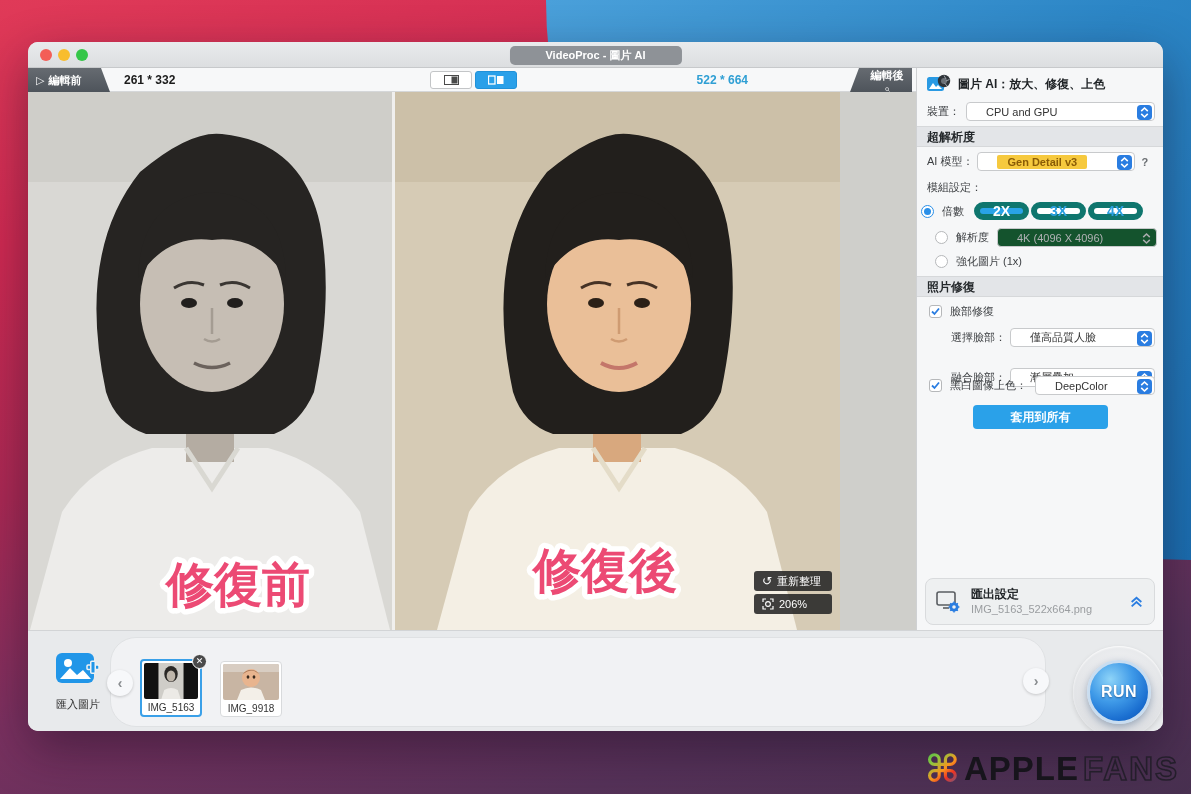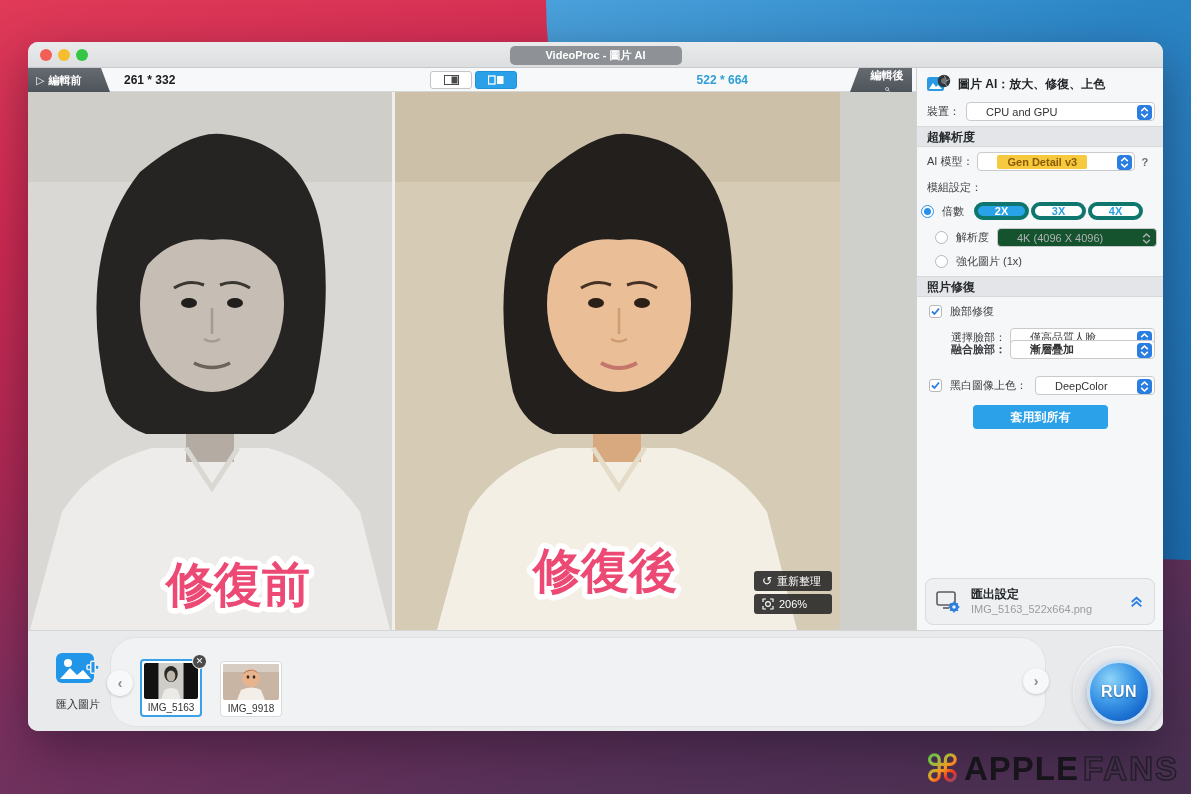--- a/index.html
+++ b/index.html
@@ -67,22 +67,22 @@
   .select { position:relative; height:19px; background:#fff; border:1px solid #c8cacc; border-radius:4px;
     display:flex; align-items:center; padding:0 22px 0 19px; color:#333; white-space:nowrap; overflow:hidden; }
   .select .stepper { position:absolute; right:2px; top:2px; }
   .select.disabled { color:#b0b2b4; background:#14532d; }
   .hl-yellow { background:#f6c93e; color:#8a5c06; padding:1px 10px; border-radius:2px; font-weight:bold; }
   .radio { width:13px; height:13px; border-radius:50%; background:#fff; border:1px solid #b6b8ba; position:relative; flex:none; }
   .radio.on { border-color:#2a8fe8; }
   .radio.on::after { content:""; position:absolute; inset:2px; border-radius:50%; background:#2a8fe8; }
   .checkbox { width:13px; height:13px; border-radius:3px; background:#fff; border:1px solid #b6b8ba;
     position:relative; flex:none; }
-  .seg-btn { width:55px; height:18px; border:4px solid #0f766e; border-radius:9px; background:#fff;
-    color:#2a9fe0; font-size:11px; font-weight:bold; display:flex; align-items:center; justify-content:center; }
+  .seg-btn { width:55px; height:18px; border:6px solid #0f766e; border-radius:9px; background:#fff;
+    color:#2a9fe0; font-size:14px; font-weight:bold; display:flex; align-items:center; justify-content:center; }
   .seg-btn.sel { background:#29a3e8; color:#fff; }
   .apply-btn { position:absolute; left:56px; top:337px; width:135px; height:24px; background:#2aa1e9;
     border-radius:4px; color:#fff; font-size:12px; font-weight:bold;
     display:flex; align-items:center; justify-content:center; }
   .export-card { position:absolute; left:8px; top:510px; width:230px; height:47px; background:#eef0f1;
     border:1px solid #d9dbdd; border-radius:8px; display:flex; align-items:center; padding:0 10px; gap:9px; }
   .export-texts { flex:1; line-height:1.35; }
   .export-title { font-size:12px; font-weight:bold; color:#23272a; }
   .export-file { font-size:11px; color:#9a9da0; }
 
@@ -325,21 +325,21 @@
             <span>僅高品質人臉</span>
             <span class="stepper">
               <svg width="15" height="15" viewBox="0 0 16 16">
                   <rect width="16" height="16" rx="4" fill="#2a7de1"></rect>
                   <path d="M4.5 6.5 L8 3.2 L11.5 6.5 M4.5 9.5 L8 12.8 L11.5 9.5" stroke="#fff" stroke-width="1.7" fill="none"></path>
                 </svg>
             </span>
           </div>
         </div>
 
-        <div class="row" style="left:34px; top:272px; width:204px;font-weight:bold;">
+        <div class="row" style="left:34px; top:300px; width:204px;">
           <span>融合臉部：</span>
           <div class="select" style="flex:1; margin-left:4px;">
             <span>漸層疊加</span>
             <span class="stepper">
               <svg width="15" height="15" viewBox="0 0 16 16">
                   <rect width="16" height="16" rx="4" fill="#2a7de1"></rect>
                   <path d="M4.5 6.5 L8 3.2 L11.5 6.5 M4.5 9.5 L8 12.8 L11.5 9.5" stroke="#fff" stroke-width="1.7" fill="none"></path>
                 </svg>
             </span>
           </div>

